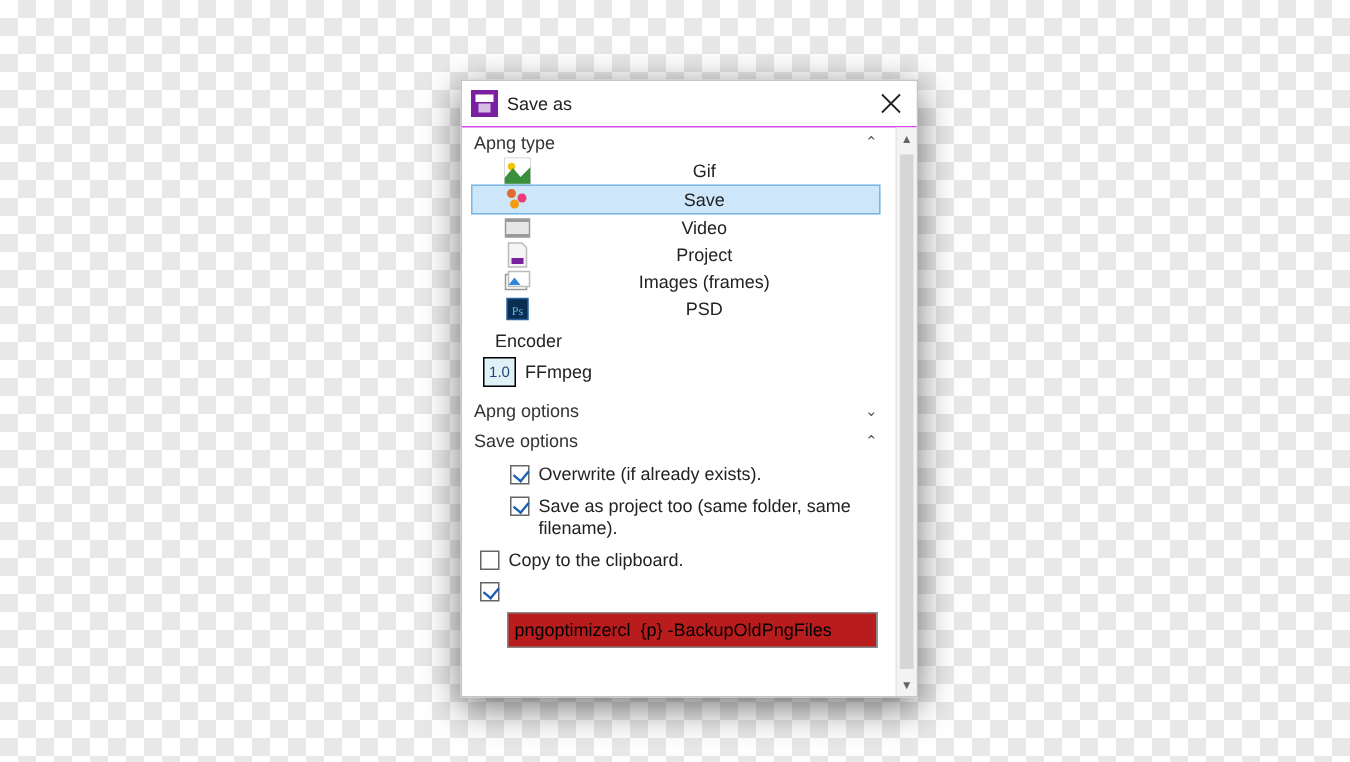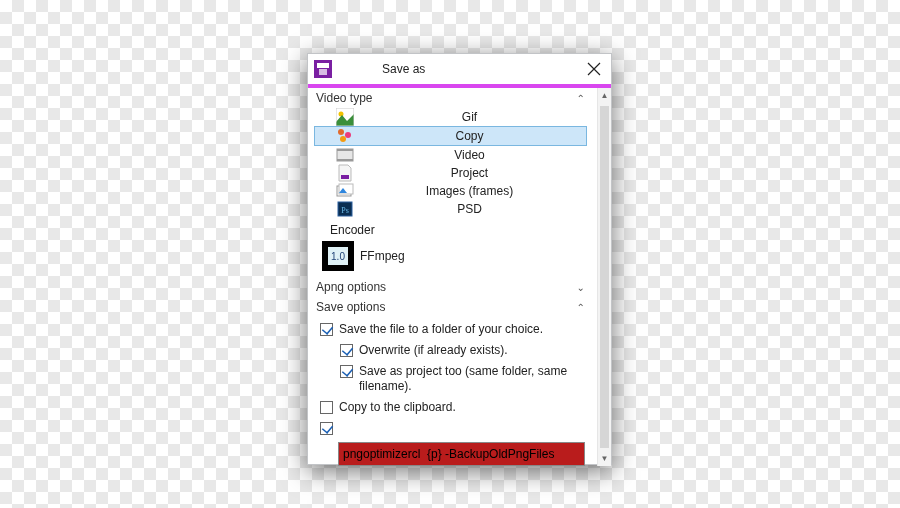--- a/index.html
+++ b/index.html
@@ -23,22 +23,21 @@
     color: #222;
     display: flex;
     flex-direction: column;
   }
   .titlebar {
     height: 30px;
     display: flex;
     align-items: center;
     padding: 0 2px 0 6px;
     background: #ffffff;
-    border-bottom: 4px solid #d946ef;
-    gap: 44px;
+    border-bottom: 1px solid #d946ef;
   }
   .titlebar .save-glyph {
     width: 18px; height: 18px;
     background: #7a1fa2;
     position: relative;
     margin-right: 6px;
     flex: 0 0 auto;
   }
   .titlebar .save-glyph::before {
     content: "";
@@ -120,21 +119,21 @@
   .enc-row {
     display:flex; align-items:center;
     padding: 3px 0 6px 14px;
   }
   .enc-badge {
     width:20px;height:18px;
     background:#dff1f6;
     display:flex;align-items:center;justify-content:center;
     font-size:10px;color:#247;
     margin-right:6px;
-    border:6px solid #000000;
+    border:1px solid #000000;
   }
 
   .opt-block { padding: 2px 6px 0 6px; }
   .opt {
     display:flex; align-items:flex-start;
     padding: 3px 0;
   }
   .opt.depth1 { padding-left: 6px; }
   .opt.depth2 { padding-left: 26px; }
   .cb {
@@ -183,21 +182,21 @@
         <svg viewBox="0 0 14 14">
             <path d="M1 1 L13 13 M13 1 L1 13" stroke="currentColor" stroke-width="1.2"></path>
           </svg>
       </div>
     </div>
 
     <div class="body">
       <div class="panel">
 
         <div class="section-header">
-          <span class="label">Video type</span>
+          <span class="label">Apng type</span>
           <span class="chev">⌃</span>
         </div>
 
         <div class="ftgrid">
           <div class="ftrow">
             <div class="ftcell">
               <span class="fticon">
                 <svg class="ico" viewBox="0 0 18 18">
                     <circle cx="5" cy="6" r="2.5" fill="#f2c200"></circle>
                     <path d="M0 14 L6 7 L11 13 L18 6 L18 18 L0 18 Z" fill="#3a8f3a"></path>
@@ -207,21 +206,21 @@
               <span class="ftlbl">Gif</span>
             </div>
             <div class="ftcell selected">
               <span class="fticon">
                 <svg class="ico" viewBox="0 0 18 18">
                     <circle cx="5" cy="5" r="3" fill="#e26a2c"></circle>
                     <circle cx="12" cy="8" r="3" fill="#ec3b7a"></circle>
                     <circle cx="7" cy="12" r="3" fill="#f39c12"></circle>
                   </svg>
               </span>
-              <span class="ftlbl">Copy</span>
+              <span class="ftlbl">Save</span>
             </div>
           </div>
           <div class="ftrow">
             <div class="ftcell">
               <span class="fticon">
                 <svg class="ico" viewBox="0 0 18 18">
                     <rect x="1" y="3" width="16" height="12" fill="#e6e6e6" stroke="#999"></rect>
                     <rect x="1" y="3" width="16" height="2" fill="#999"></rect>
                     <rect x="1" y="13" width="16" height="2" fill="#999"></rect>
                   </svg>
@@ -273,24 +272,20 @@
           <span class="label">Apng options</span>
           <span class="chev">⌄</span>
         </div>
 
         <div class="section-header">
           <span class="label">Save options</span>
           <span class="chev">⌃</span>
         </div>
 
         <div class="opt-block">
-          <label class="opt depth1">
-            <input type="checkbox" class="cb" checked="" style="">
-            <span class="txt">Save the file to a folder of your choice.</span>
-          </label>
           <label class="opt depth2">
             <input type="checkbox" class="cb" checked="" style="">
             <span class="txt">Overwrite (if already exists).</span>
           </label>
           <label class="opt depth2">
             <input type="checkbox" class="cb" checked="" style="">
             <span class="txt">Save as project too (same folder, same filename).</span>
           </label>
           <label class="opt depth1">
             <input type="checkbox" class="cb" style="">

